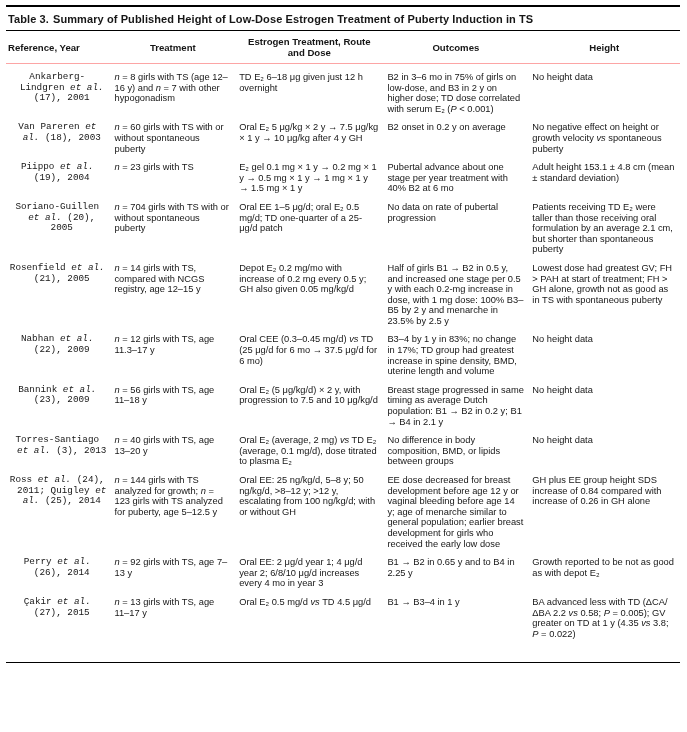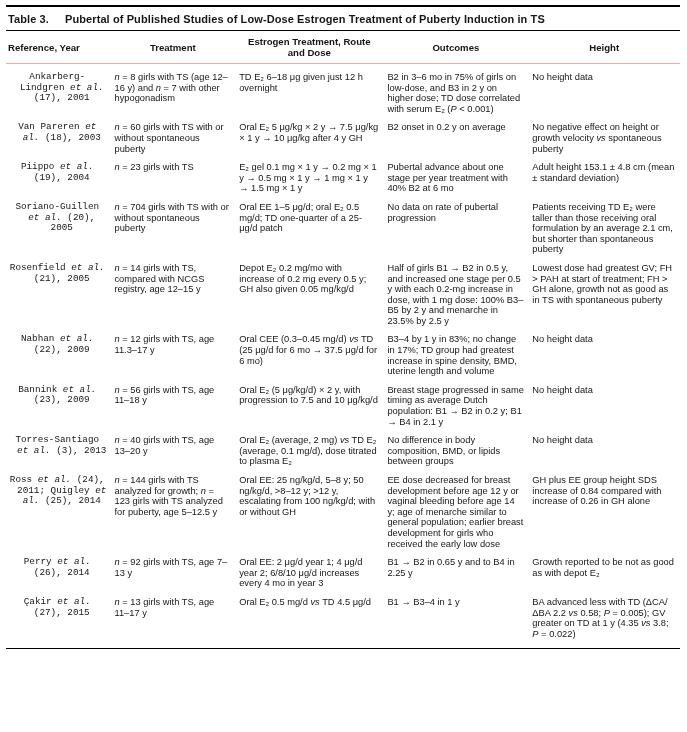--- a/index.html
+++ b/index.html
@@ -15,21 +15,21 @@
   .page { padding: 5px 7px 0 6px; }
 
   .caption {
     border-top: 2px solid #000;
     border-bottom: 1px solid #000;
     padding: 6px 2px 5px 2px;
     font-size: 11px;
     font-weight: bold;
     letter-spacing: 0.1px;
   }
-  .caption-label { display: inline-block; margin-right: 16px; }
+  .caption-label { display: inline-block; margin-right: 4px; }
 
   table.studies {
     width: 100%;
     border-collapse: collapse;
     table-layout: fixed;
     border-bottom: 1.5px solid #000;
   }
   thead th {
     font-size: 9.6px;
     font-weight: bold;
@@ -48,29 +48,29 @@
     text-align: left;
     padding: 8px 4px 0 4px;
     word-wrap: break-word;
   }
   td.cell-reference {
     text-align: center;
     padding-left: 11px;
     text-indent: -9px;
     font-family: Liberation Mono, monospace;
   }
-  tbody tr:last-child td { padding-bottom: 9px; }
+  tbody tr:last-child td { padding-bottom: 23px; }
 </style>
 </head>
 <body>
 
 <div class="page">
 
   <div class="caption">
-    <span class="caption-label">Table 3.</span><span>Pubertal of Published Studies of Low-Dose Estrogen Treatment of Puberty Induction in TS</span>
+    <span class="caption-label">Table 3.</span><span>Summary of Published Height of Low-Dose Estrogen Treatment of Puberty Induction in TS</span>
   </div>
 
   <table class="studies">
     <colgroup>
       <col style="width:15.5%">
       <col style="width:18.5%">
       <col style="width:22%">
       <col style="width:21.5%">
       <col style="width:22.5%">
     </colgroup>

